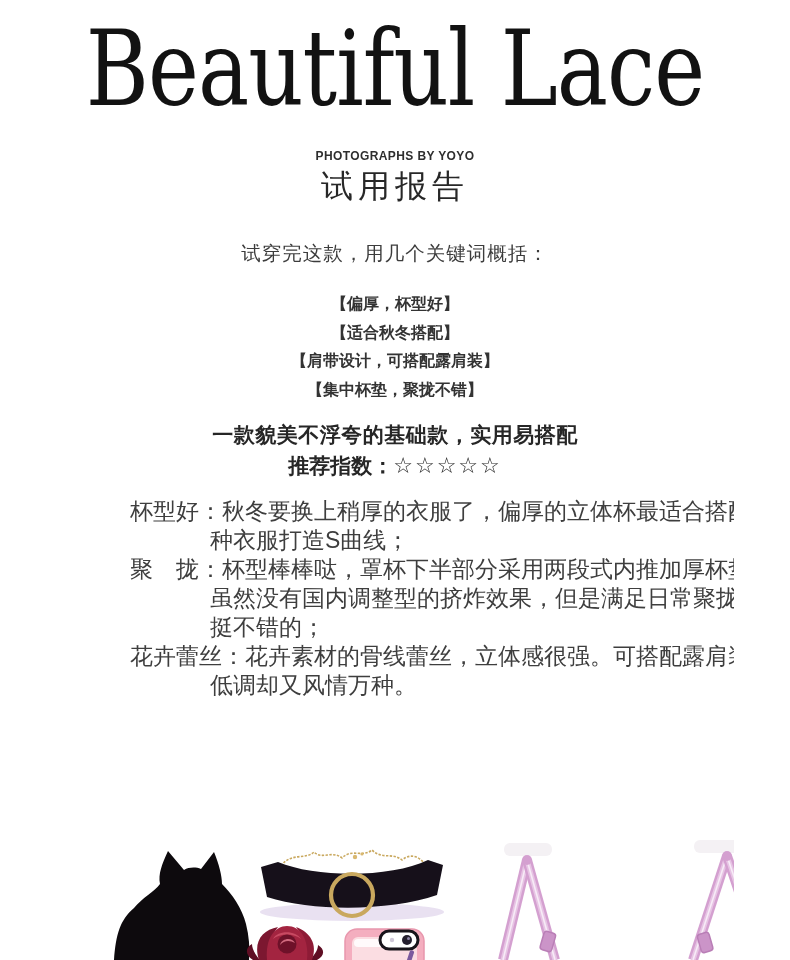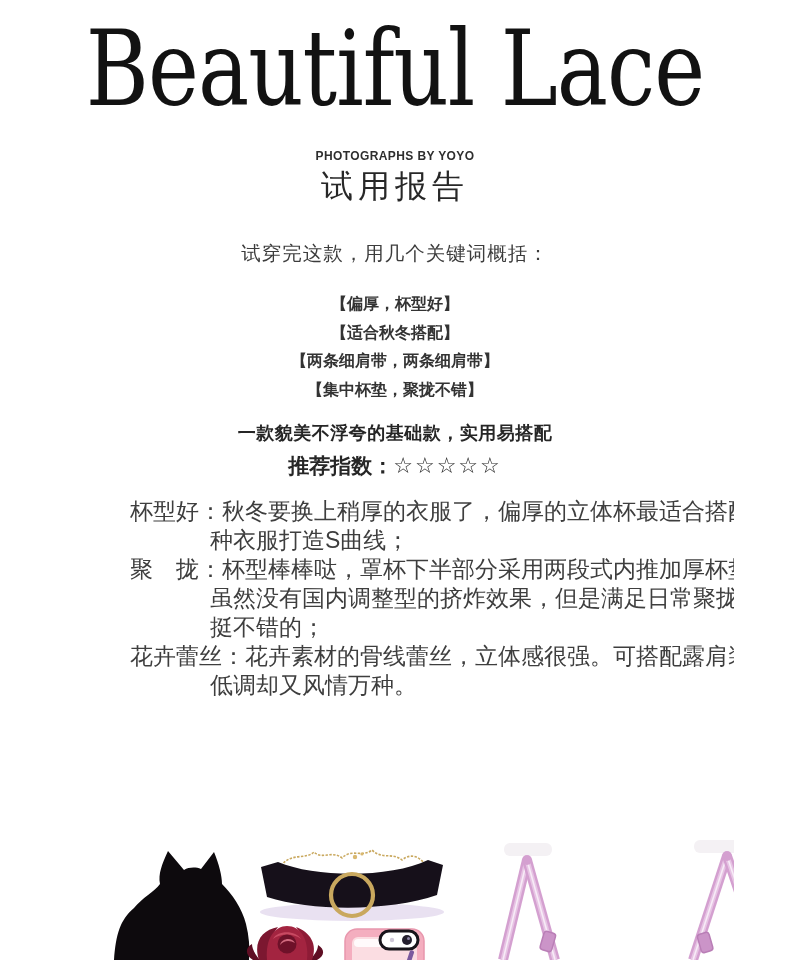--- a/index.html
+++ b/index.html
@@ -21,21 +21,21 @@
   }
   .double-rule { flex:1; height:7px; border-top:2px solid #161616; border-bottom:2px solid #161616; }
   .collection-word {
     font-family:"DejaVu Serif","Liberation Serif",serif;
     font-size:24px; color:#1b1b1b; transform:scaleY(1.08); white-space:nowrap;
   }
   .credit { top:149px; font-size:12px; letter-spacing:0.4px; color:#2e2e2e; font-weight:600; }
   .report-title { top:165px; font-size:32px; letter-spacing:5px; color:#272727; font-weight:400; }
   .intro { top:240px; font-size:19.5px; letter-spacing:1px; color:#3c3c3c; }
   .keywords { top:290px; font-size:16px; line-height:28.5px; color:#333333; font-weight:600; }
-  .summary-line { top:421px; font-size:18px; font-weight:700; color:#262626; letter-spacing:0.5px; }
+  .summary-line { top:421px; font-size:21px; font-weight:700; color:#262626; letter-spacing:0.5px; }
   .rating-line { top:452px; font-size:21px; font-weight:700; color:#262626; }
   .rating-line .stars { font-weight:400; font-size:22px; letter-spacing:2px; }
   .details {
     position:absolute; top:497px; left:74px; width:646px;
     font-size:23px; line-height:29px; color:#3e3e3e; text-align:left;
   }
   .para { padding-left:80px; text-indent:-80px; margin:0; }
   .gallery { position:absolute; top:840px; left:0; width:790px; height:120px; }
 </style>
 </head>
@@ -48,21 +48,21 @@
 
   <div class="abs-center credit">PHOTOGRAPHS BY YOYO</div>
 
   <div class="abs-center report-title">试用报告</div>
 
   <div class="abs-center intro">试穿完这款，用几个关键词概括：</div>
 
   <div class="abs-center keywords">
     <div>【偏厚，杯型好】</div>
     <div>【适合秋冬搭配】</div>
-    <div>【两条细肩带，两条细肩带】</div>
+    <div>【肩带设计，可搭配露肩装】</div>
     <div>【集中杯垫，聚拢不错】</div>
   </div>
 
   <div class="abs-center summary-line">一款貌美不浮夸的基础款，实用易搭配</div>
 
   <div class="abs-center rating-line">
     <span>推荐指数：</span><span class="stars">☆☆☆☆☆</span>
   </div>
 
   <div class="details">

